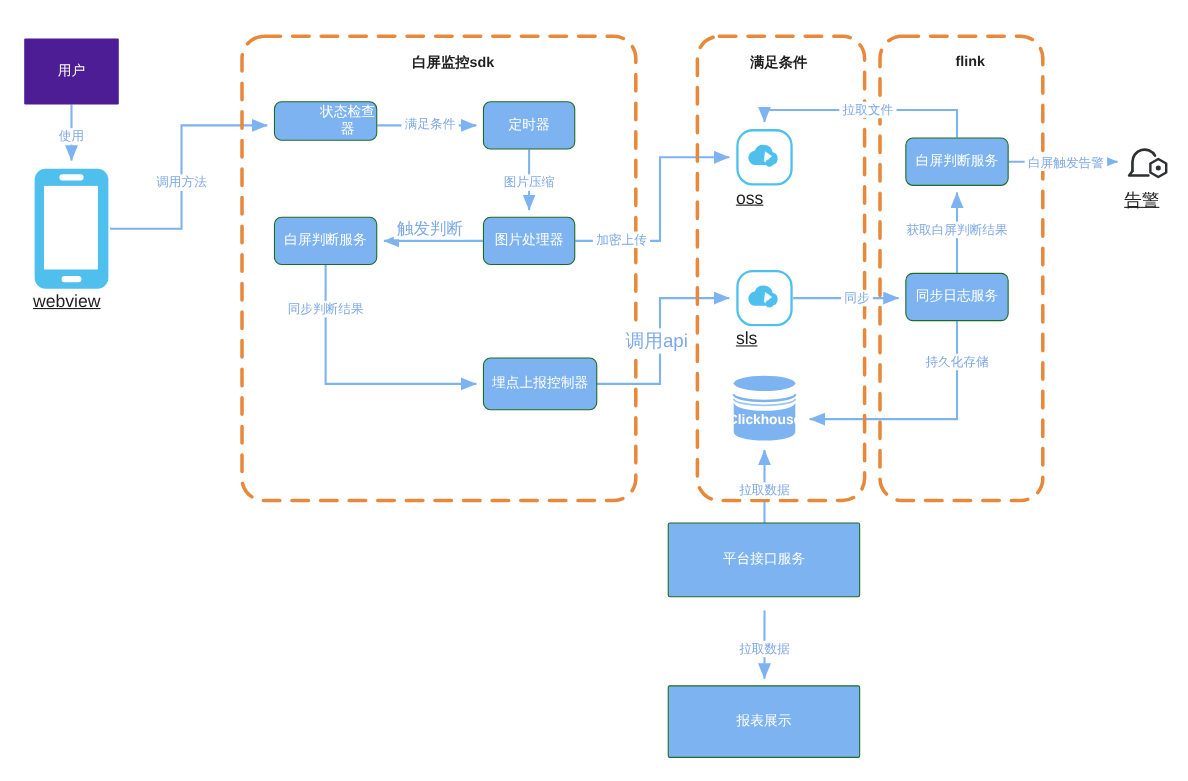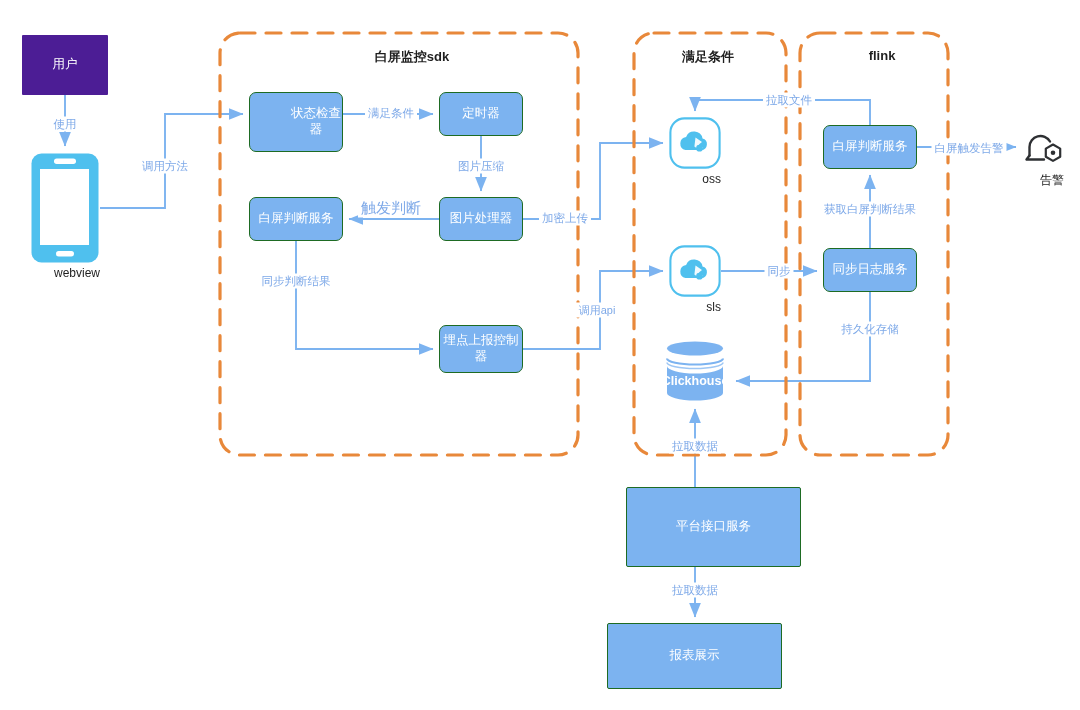--- a/index.html
+++ b/index.html
@@ -12,22 +12,22 @@
              white-space:nowrap;transform:translateX(-50%);padding-left:26px;}
 
   .node{position:absolute;box-sizing:border-box;display:flex;
         align-items:center;justify-content:center;text-align:center;
         color:#ffffff;font-size:12.5px;line-height:1.25;}
   .node.rounded{background:#7CB3F0;border:1.6px solid #1E6B23;border-radius:7px;}
   .node.square{background:#7CB3F0;border:1.3px solid #1E6B23;border-radius:2px;}
   .node.plain{background:#4c1d95;border:none;border-radius:1px;}
 
   .icon-wrap{position:absolute;}
-  .icon-cap{position:absolute;width:100%;text-align:right;
-            font-size:12px;color:#1f1f1f;white-space:nowrap;}
+  .icon-cap{position:absolute;width:100%;text-align:left;
+            font-size:16px;color:#1f1f1f;white-space:nowrap;text-decoration:underline;}
   .ch-label{position:absolute;width:100%;text-align:center;color:#fff;
             font-size:12.5px;pointer-events:none;}
 </style>
 </head>
 <body>
 
 <div id="stage">
 
   <svg id="edges" viewBox="0 0 1080 710" xmlns="http://www.w3.org/2000/svg">
     <defs>
@@ -74,28 +74,28 @@
         <rect x="634" y="33" width="152" height="422" rx="20"></rect>
         <rect x="800" y="33" width="148" height="422" rx="20"></rect>
       </g>
   </svg>
 
   <div class="grp-title" style="left: 399px; top: 48px;">白屏监控sdk</div>
   <div class="grp-title" style="left: 695px; top: 48px;">满足条件</div>
   <div class="grp-title" style="left: 869px; top: 48px;">flink</div>
 
   <div class="node plain" style="left: 22px; top: 35px; width: 86px; height: 60px;">用户</div>
-  <div class="node rounded" style="left: 249px; top: 92px; width: 94px; height: 60px; padding-left: 40px;">状态检查器</div>
+  <div class="node rounded" style="left: 249px; top: 92px; width: 94px; height: 36px; padding-left: 40px;">状态检查器</div>
   <div class="node rounded" style="left: 439px; top: 92px; width: 84px; height: 44px;">定时器</div>
   <div class="node rounded" style="left: 439px; top: 197px; width: 84px; height: 44px;">图片处理器</div>
   <div class="node rounded" style="left: 249px; top: 197px; width: 94px; height: 44px;">白屏判断服务</div>
-  <div class="node rounded" style="left: 439px; top: 325px; width: 84px; height: 48px;">埋点上报控制器</div>
+  <div class="node rounded" style="left: 439px; top: 325px; width: 104px; height: 48px;">埋点上报控制器</div>
   <div class="node rounded" style="left: 823px; top: 125px; width: 94px; height: 44px;">白屏判断服务</div>
   <div class="node rounded" style="left: 823px; top: 248px; width: 94px; height: 44px;">同步日志服务</div>
-  <div class="node square" style="left: 607px; top: 487px; width: 175px; height: 80px; margin-left: 19px;">平台接口服务</div>
+  <div class="node square" style="left: 607px; top: 475px; width: 175px; height: 68px;">平台接口服务</div>
   <div class="node square" style="left: 607px; top: 623px; width: 175px; height: 66px;">报表展示</div>
 
   <div class="icon-wrap" style="left: 30px; top: 152px; width: 70px;">
     <svg viewBox="0 0 70 112" width="70" height="112">
       <rect x="1.5" y="1.5" width="67" height="109" rx="10" fill="#4FC0EE"></rect>
       <rect x="10" y="17" width="49" height="76" fill="#ffffff"></rect>
       <rect x="24" y="6.5" width="22" height="5.5" rx="2.7" fill="#ffffff"></rect>
       <rect x="26" y="99" width="18" height="5.5" rx="2.7" fill="#ffffff"></rect>
     </svg>
     <div class="icon-cap" style="top:114px">webview</div>
@@ -142,21 +142,21 @@
   </div>
 
   <div id="edge-label-layer">
       <div style="position: absolute; transform: translate(-50%, -50%); font-size: 11.5px; color: rgb(126, 169, 232); white-space: nowrap; background: rgb(255, 255, 255); padding: 0px 3px; left: 65px; top: 124px;">使用</div>
       <div style="position: absolute; transform: translate(-50%, -50%); font-size: 11.5px; color: rgb(126, 169, 232); white-space: nowrap; background: rgb(255, 255, 255); padding: 0px 3px; left: 165px; top: 166px;">调用方法</div>
       <div style="position: absolute; transform: translate(-50%, -50%); font-size: 11.5px; color: rgb(126, 169, 232); white-space: nowrap; background: rgb(255, 255, 255); padding: 0px 3px; left: 391px; top: 113px;">满足条件</div>
       <div style="position: absolute; transform: translate(-50%, -50%); font-size: 11.5px; color: rgb(126, 169, 232); white-space: nowrap; background: rgb(255, 255, 255); padding: 0px 3px; left: 481px; top: 166px;">图片压缩</div>
       <div style="position: absolute; transform: translate(-50%, -50%); font-size: 15px; color: rgb(126, 169, 232); white-space: nowrap; background: rgb(255, 255, 255); padding: 0px 3px; left: 391px; top: 208px;">触发判断</div>
       <div style="position: absolute; transform: translate(-50%, -50%); font-size: 11.5px; color: rgb(126, 169, 232); white-space: nowrap; background: rgb(255, 255, 255); padding: 0px 3px; left: 565px; top: 218px;">加密上传</div>
       <div style="position: absolute; transform: translate(-50%, -50%); font-size: 11.5px; color: rgb(126, 169, 232); white-space: nowrap; background: rgb(255, 255, 255); padding: 0px 3px; left: 296px; top: 281px;">同步判断结果</div>
-      <div style="position: absolute; transform: translate(-50%, -50%); font-size: 11px; color: rgb(126, 169, 232); white-space: nowrap; background: rgb(255, 255, 255); padding: 0px 3px; left: 597px; top: 310px;">调用api</div>
+      <div style="position: absolute; transform: translate(-50%, -50%); font-size: 17px; color: rgb(126, 169, 232); white-space: nowrap; background: rgb(255, 255, 255); padding: 0px 3px; left: 597px; top: 310px;">调用api</div>
       <div style="position: absolute; transform: translate(-50%, -50%); font-size: 11.5px; color: rgb(126, 169, 232); white-space: nowrap; background: rgb(255, 255, 255); padding: 0px 3px; left: 789px; top: 100px;">拉取文件</div>
       <div style="position: absolute; transform: translate(-50%, -50%); font-size: 11.5px; color: rgb(126, 169, 232); white-space: nowrap; background: rgb(255, 255, 255); padding: 0px 3px; left: 779px; top: 271px;">同步</div>
       <div style="position: absolute; transform: translate(-50%, -50%); font-size: 11.5px; color: rgb(126, 169, 232); white-space: nowrap; background: rgb(255, 255, 255); padding: 0px 3px; left: 969px; top: 148px;">白屏触发告警</div>
       <div style="position: absolute; transform: translate(-50%, -50%); font-size: 11.5px; color: rgb(126, 169, 232); white-space: nowrap; background: rgb(255, 255, 255); padding: 0px 3px; left: 870px; top: 209px;">获取白屏判断结果</div>
       <div style="position: absolute; transform: translate(-50%, -50%); font-size: 11.5px; color: rgb(126, 169, 232); white-space: nowrap; background: rgb(255, 255, 255); padding: 0px 3px; left: 870px; top: 329px;">持久化存储</div>
       <div style="position: absolute; transform: translate(-50%, -50%); font-size: 11.5px; color: rgb(126, 169, 232); white-space: nowrap; background: rgb(255, 255, 255); padding: 0px 3px; left: 695px; top: 446px;">拉取数据</div>
       <div style="position: absolute; transform: translate(-50%, -50%); font-size: 11.5px; color: rgb(126, 169, 232); white-space: nowrap; background: rgb(255, 255, 255); padding: 0px 3px; left: 695px; top: 590px;">拉取数据</div>
     </div>
 
 </div>

